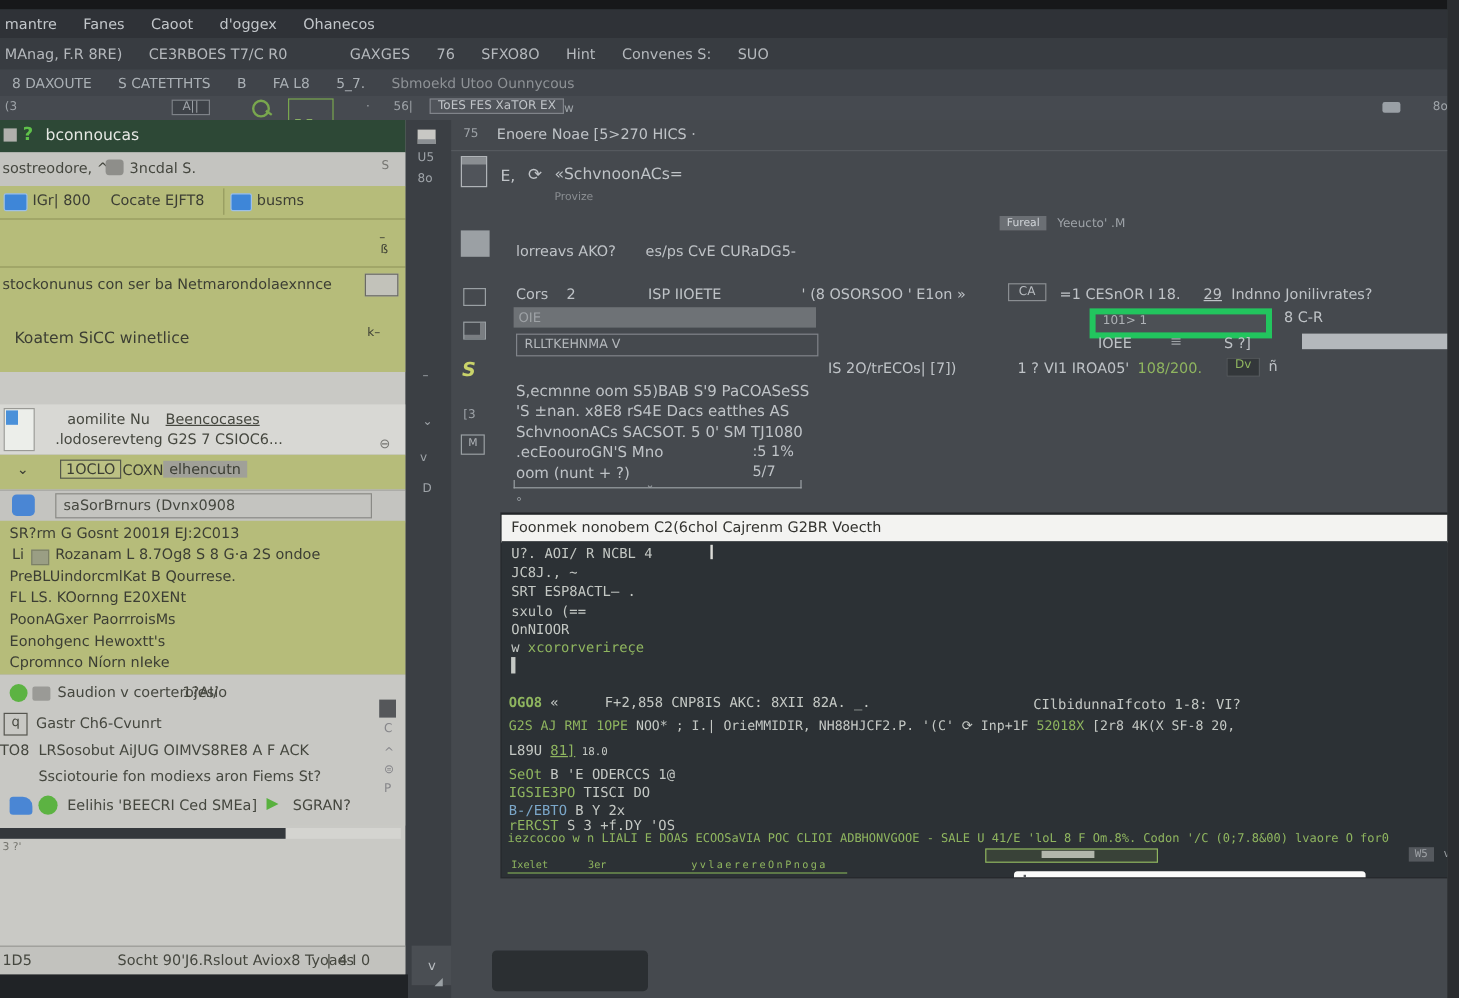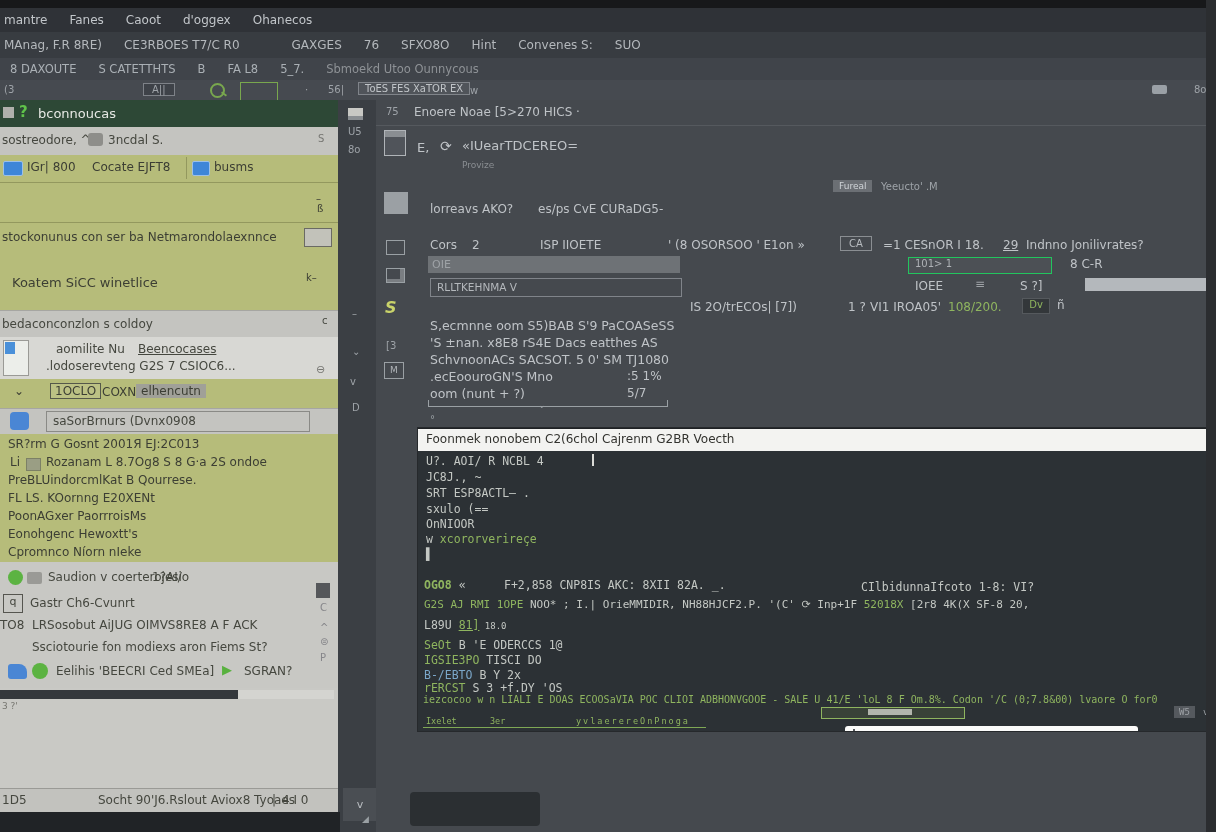--- a/index.html
+++ b/index.html
@@ -99,24 +99,20 @@
       <span class="ab tol" style="left:316px;top:38px;font-size:10px;">–</span>
       <span class="ab tol" style="left:317px;top:48px;font-size:10px;">ß</span>
       <div class="ab" style="left:0;top:67px;width:338px;height:30px;border-top:1px solid #93985e;">
         <span class="ab tol" style="left:2px;top:7px;">stockonunus con ser ba Netmarondolaexnnce</span>
         <span class="ab" style="left:304px;top:5px;width:26px;height:17px;border:1px solid #6a6a64;background:#c2c2ba;"></span>
       </div>
       <span class="ab tol" style="left:12px;top:120px;font-size:13px;">Koatem SiCC winetlice</span>
       <span class="ab tol" style="left:306px;top:117px;font-size:10px;">k–</span>
     </div>
 
-    <div class="ab" style="left:0;top:210px;width:338px;height:27px;background:#c4c4c0;border-top:1px solid #a6a6a2;border-bottom:1px solid #a6a6a2;">
-      <span class="ab tgr" style="left:2px;top:6px;">bedaconconzlon s coldoy</span>
-      <span class="ab tgr" style="left:322px;top:4px;font-size:10px;">c</span>
-    </div>
 
     <div class="ab" style="left:0;top:237px;width:338px;height:42px;background:#d8d8d4;border-bottom:1px solid #9a9a96;">
       <span class="ab" style="left:3px;top:3px;width:24px;height:34px;background:#eceeea;border:1px solid #9a9a96;"></span>
       <span class="ab" style="left:5px;top:5px;width:10px;height:12px;background:#4a90d9;"></span>
       <span class="ab tgr" style="left:56px;top:5px;">aomilite Nu</span>
       <span class="ab tgr" style="left:138px;top:5px;text-decoration:underline;">Beencocases</span>
       <span class="ab tgr" style="left:46px;top:22px;">.lodoserevteng G2S 7 CSIOC6...</span>
       <span class="ab" style="left:316px;top:26px;font-size:11px;color:#767672;">⊖</span>
     </div>
 
@@ -205,42 +201,42 @@
     <span class="ab" style="left:8px;top:30px;width:20px;height:24px;border:1px solid #b0b4b8;background:#50545a;box-shadow:inset 0 6px 0 #8a8e92;"></span>
     <span class="ab" style="left:8px;top:92px;width:24px;height:22px;background:#9ba0a4;"></span>
     <span class="ab" style="left:10px;top:140px;width:17px;height:13px;border:1.5px solid #9aa0a4;"></span>
     <span class="ab" style="left:10px;top:168px;width:17px;height:13px;border:1.5px solid #9aa0a4;box-shadow:inset -4px -3px 0 #7a7e82;"></span>
     <span class="ab" style="left:9px;top:198px;font-size:16px;font-weight:bold;font-style:italic;color:#c9d36a;">S</span>
     <span class="ab t10" style="left:10px;top:240px;">[3</span>
     <span class="ab" style="left:8px;top:262px;width:18px;height:15px;border:1.5px solid #9aa0a4;color:#b0b4b8;font-size:9px;text-align:center;line-height:15px;">M</span>
 
     <span class="ab" style="left:41px;top:40px;font-size:13px;color:#c0c4c8;">E,</span>
     <span class="ab" style="left:64px;top:38px;font-size:14px;color:#c0c4c8;">⟳</span>
-    <span class="ab t12" style="left:86px;top:38px;font-size:13px;">«IUearTDCEREO=</span>
+    <span class="ab t12" style="left:86px;top:38px;font-size:13px;">«SchvnoonACs=</span>
     <span class="ab" style="left:86px;top:60px;font-size:9px;color:#8a8e92;">Provize</span>
 
     <span class="ab" style="left:457px;top:80px;background:#6b6f74;color:#d0d4d8;font-size:9px;padding:1px 6px;">Fureal</span>
     <span class="ab t10" style="left:505px;top:81px;">Yeeucto' .M</span>
 
     <span class="ab t12" style="left:54px;top:102px;">lorreavs AKO?</span>
     <span class="ab t12" style="left:162px;top:102px;">es/ps CvE CURaDG5-</span>
 
     <span class="ab t12" style="left:54px;top:138px;">Cors</span>
     <span class="ab t12" style="left:96px;top:138px;">2</span>
     <span class="ab t12" style="left:164px;top:138px;">ISP IIOETE</span>
     <span class="ab t12" style="left:292px;top:138px;">' (8 OSORSOO ' E1on »</span>
     <span class="ab" style="left:464px;top:136px;border:1px solid #8a8e92;color:#b8bcc0;font-size:10px;padding:1px 8px;">CA</span>
     <span class="ab t12" style="left:507px;top:138px;">=1 CESnOR I 18.</span>
     <span class="ab t12" style="left:627px;top:138px;text-decoration:underline;">29</span>
     <span class="ab t12" style="left:650px;top:138px;">Indnno Jonilivrates?</span>
 
     <div class="ab" style="left:52px;top:156px;width:252px;height:17px;background:#6e7276;">
       <span class="ab" style="left:4px;top:2px;font-size:11px;color:#9ea2a6;">OIE</span>
     </div>
-    <span class="ab" style="left:532px;top:157px;width:136px;height:15px;border:1px solid #22c55e;background:#4c5055;color:#aeb2b6;font-size:10px;padding-left:6px;">101&gt; 1</span>
+    <span class="ab" style="left:532px;top:157px;width:136px;height:15px;border:5px solid #22c55e;background:#4c5055;color:#aeb2b6;font-size:10px;padding-left:6px;">101&gt; 1</span>
     <span class="ab t12" style="left:694px;top:157px;text-align:center;">8 C-R</span>
 
     <div class="ab" style="left:54px;top:178px;width:250px;height:17px;border:1px solid #80848a;">
       <span class="ab" style="left:6px;top:2px;font-size:10.5px;color:#b4b8bc;">RLLTKEHNMA V</span>
     </div>
     <span class="ab t12" style="left:539px;top:179px;">IOEE</span>
     <span class="ab" style="left:599px;top:177px;font-size:12px;color:#9ea2a6;">≡</span>
     <span class="ab t12" style="left:644px;top:179px;">S ?]</span>
     <div class="ab" style="left:709px;top:178px;width:131px;height:13px;background:#b4b8bc;"></div>
 

